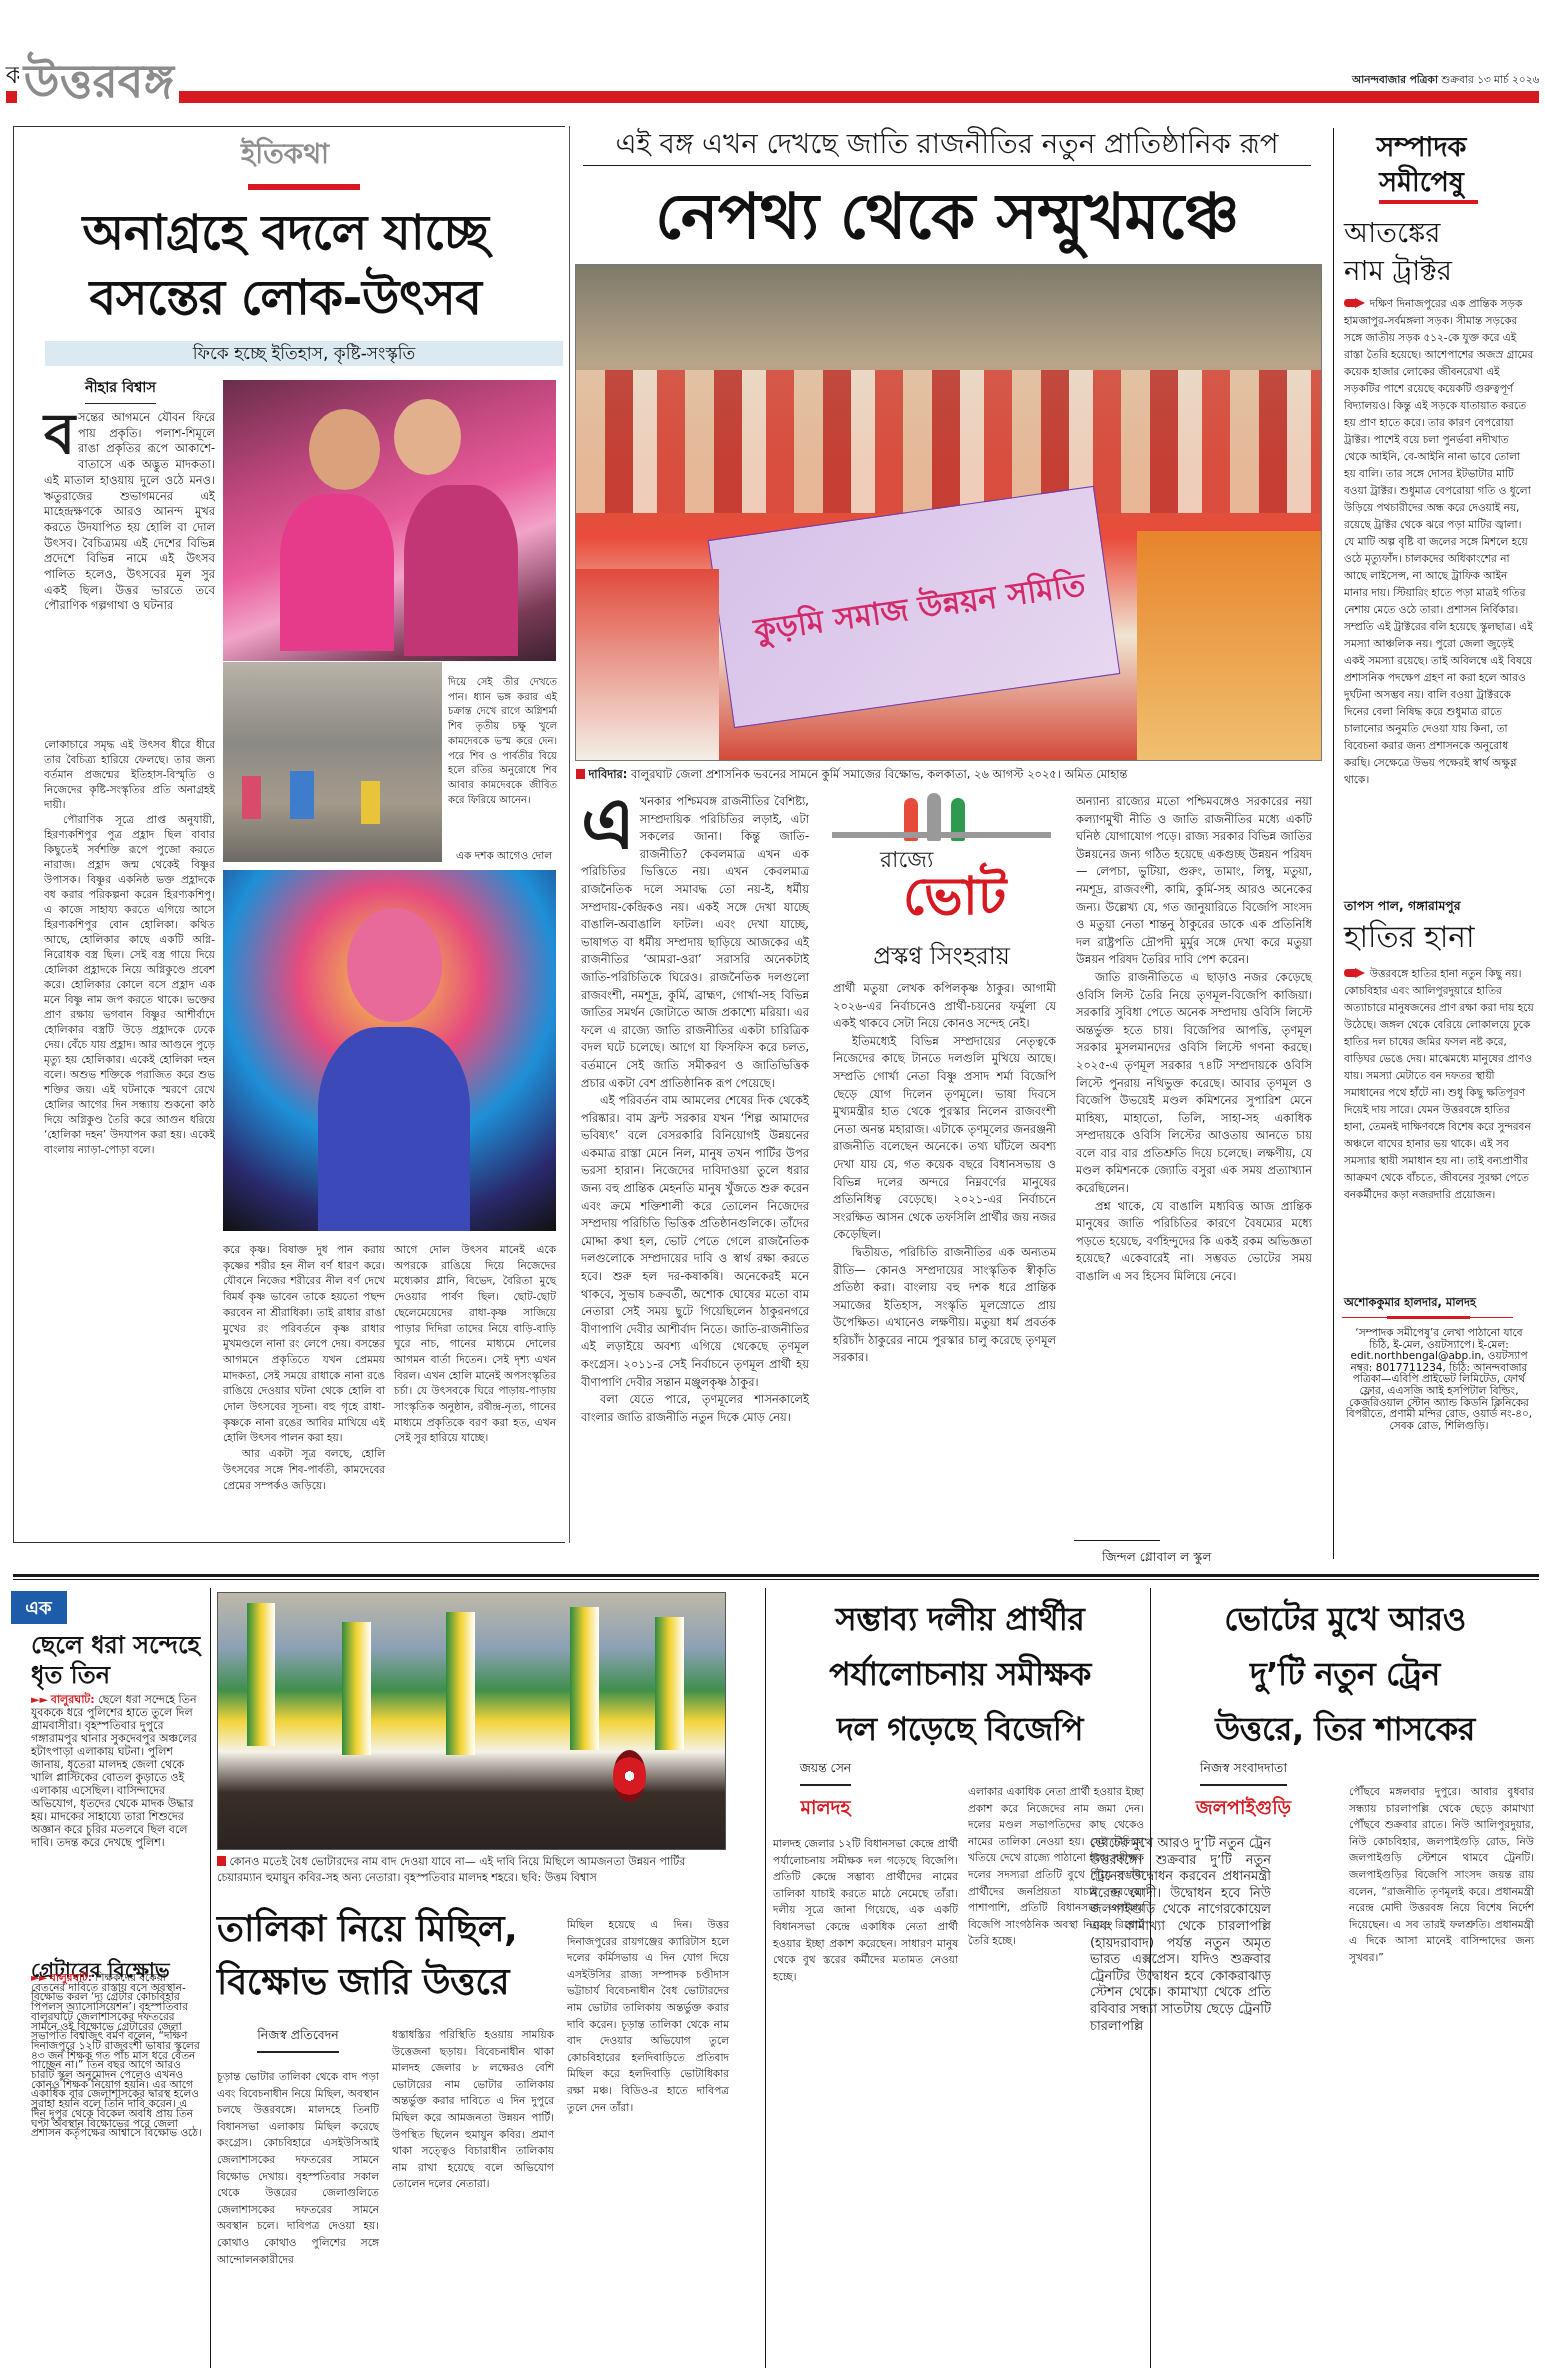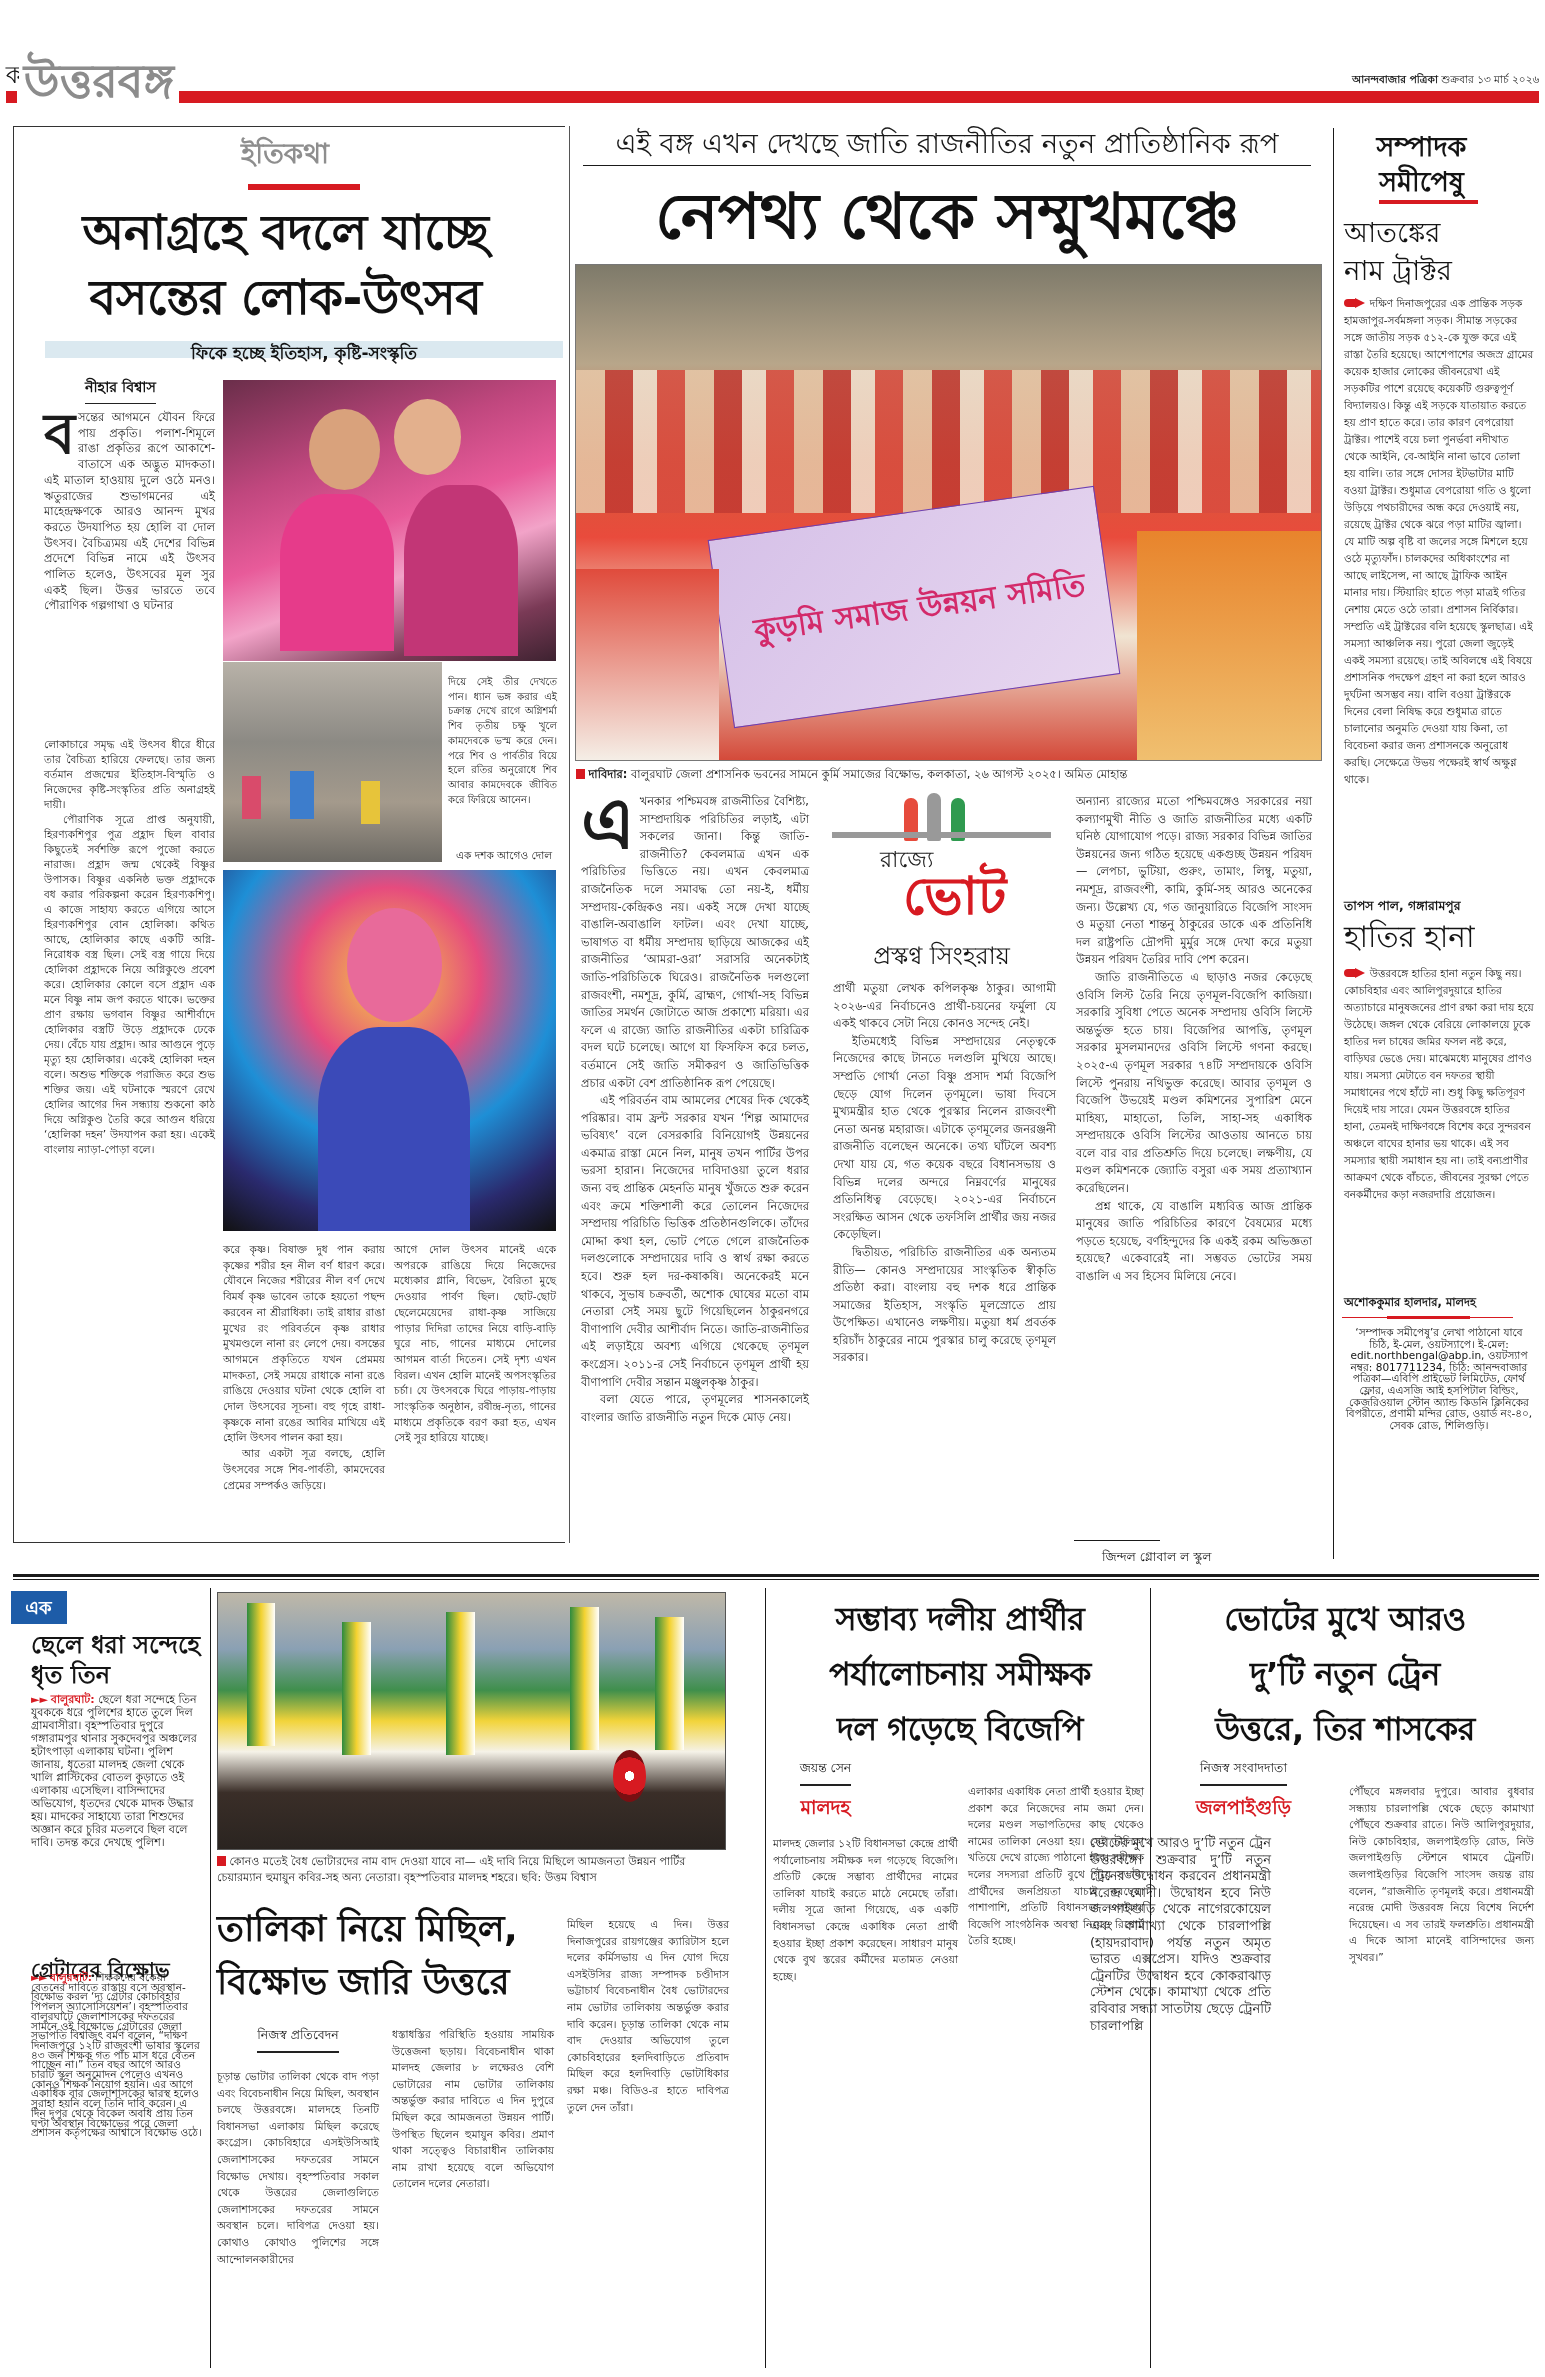--- a/index.html
+++ b/index.html
@@ -37,21 +37,21 @@
   <span>শুক্রবার ১৩ মার্চ ২০২৬</span>
 </div>
 
 <div class="abs" style="left:13.3px; top:126px; width:552px; height:1417px; border:1.4px solid #333; border-right:none;"></div>
 <div class="abs bn" style="left:209px; top:133px; width:152px; text-align:center; font-size:27.6px; font-weight:bold; color:#8e8e8e;">ইতিকথা</div>
 <div class="abs red-bg" style="left:248px; top:184px; width:112px; height:5.7px;"></div>
 <div class="abs headline" style="left:28.5px; top:200px; width:514px; font-size:48px; line-height:65px;">
   <div>অনাগ্রহে বদলে যাচ্ছে</div>
   <div>বসন্তের লোক-উৎসব</div>
 </div>
-<div class="abs bn" style="left:45px; top:341px; width:518px; height:17px; background:#dbe9f0; text-align:center; font-size:17px; font-weight:bold; line-height:25px;">ফিকে হচ্ছে ইতিহাস, কৃষ্টি-সংস্কৃতি</div>
+<div class="abs bn" style="left:45px; top:341px; width:518px; height:25px; background:#dbe9f0; text-align:center; font-size:17px; font-weight:normal; line-height:25px;">ফিকে হচ্ছে ইতিহাস, কৃষ্টি-সংস্কৃতি</div>
 
 <div class="abs bn" style="left:85px; top:376px; font-size:14.3px; font-weight:bold; padding-bottom:2.9px; border-bottom:1.4px solid #222;">নীহার বিশ্বাস</div>
 <div class="abs body-text" style="left:44px; top:410px; width:171px; font-size:11.4px; line-height:15.7px;">
   <span style="float:left; font-size:56px; line-height:48px; font-weight:bold; margin-right:2.9px;">ব</span>
   <span>সন্তের আগমনে যৌবন ফিরে পায় প্রকৃতি। পলাশ-শিমূলে রাঙা প্রকৃতির রূপে আকাশে-বাতাসে এক অদ্ভুত মাদকতা। এই মাতাল হাওয়ায় দুলে ওঠে মনও। ঋতুরাজের শুভাগমনের এই মাহেন্দ্রক্ষণকে আরও আনন্দ মুখর করতে উদযাপিত হয় হোলি বা দোল উৎসব। বৈচিত্র্যময় এই দেশের বিভিন্ন প্রদেশে বিভিন্ন নামে এই উৎসব পালিত হলেও, উৎসবের মূল সুর একই ছিল। উত্তর ভারতে তবে পৌরাণিক গল্পগাথা ও ঘটনার</span>
 </div>
 
 <div class="photo" style="left:223px; top:380px; width:333px; height:281px; border:none; background:linear-gradient(160deg,#6a2e4a 0%,#c0477e 30%,#e85b9a 50%,#f2a3c8 65%,#7a3a56 85%,#3d2230 100%);">
   <div style="position:absolute; left:86px; top:28.5px; width:71px; height:81px; border-radius:50%; background:#d9a27c;"></div>
   <div style="position:absolute; left:171px; top:19px; width:67px; height:76px; border-radius:50%; background:#e3b08d;"></div>

